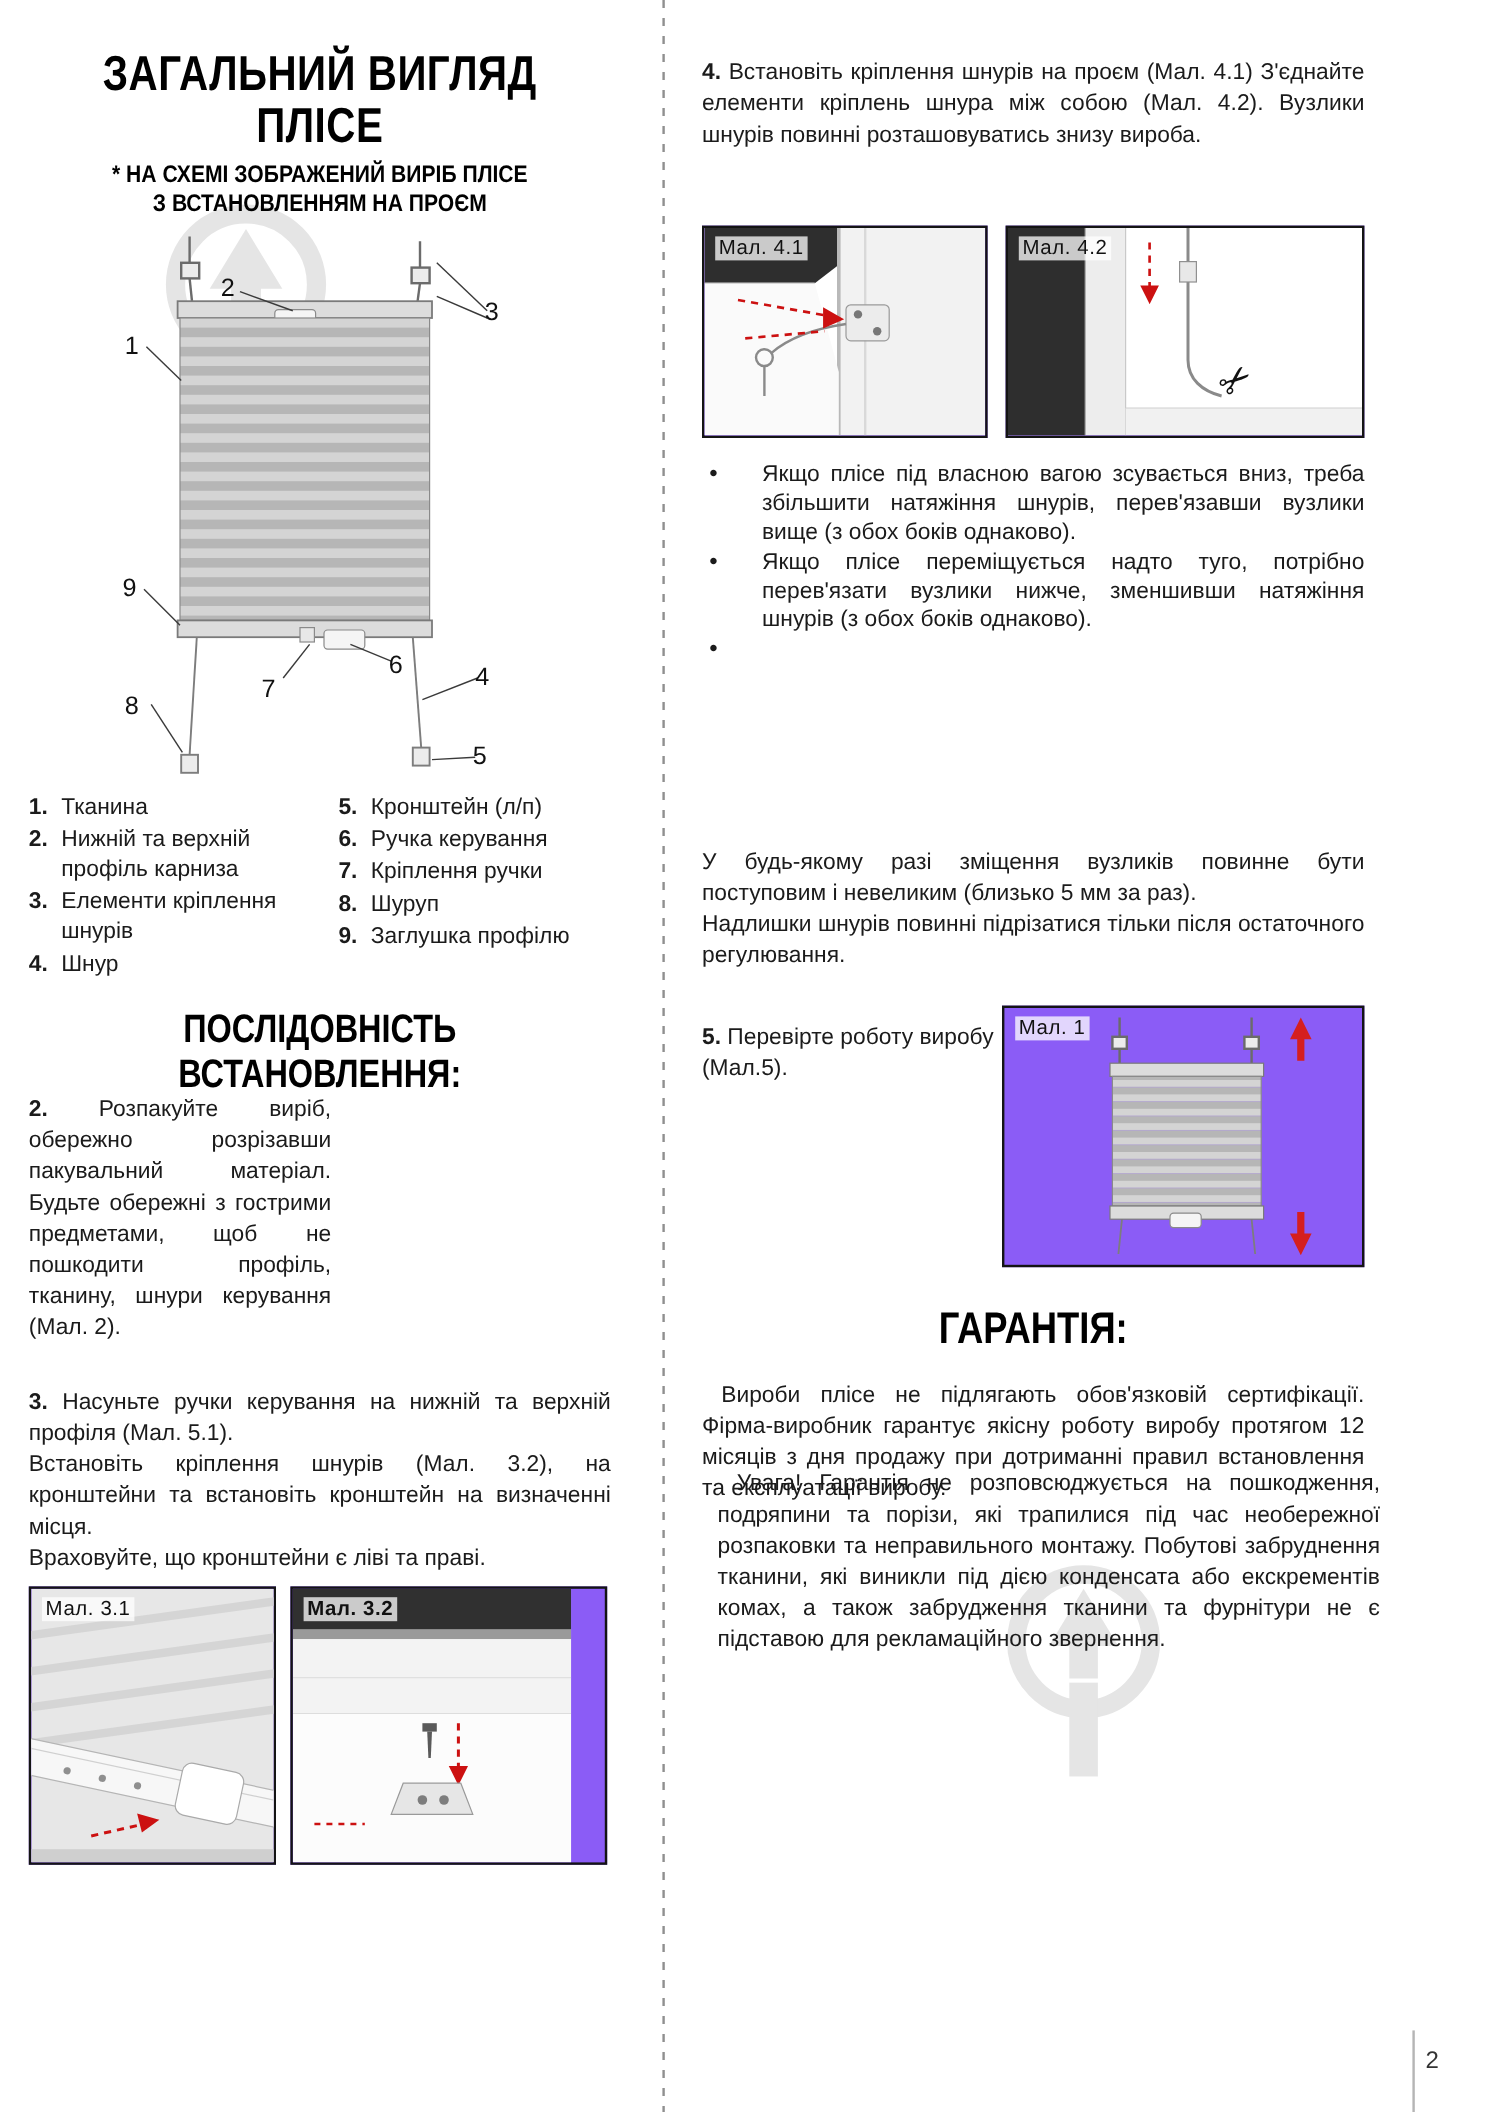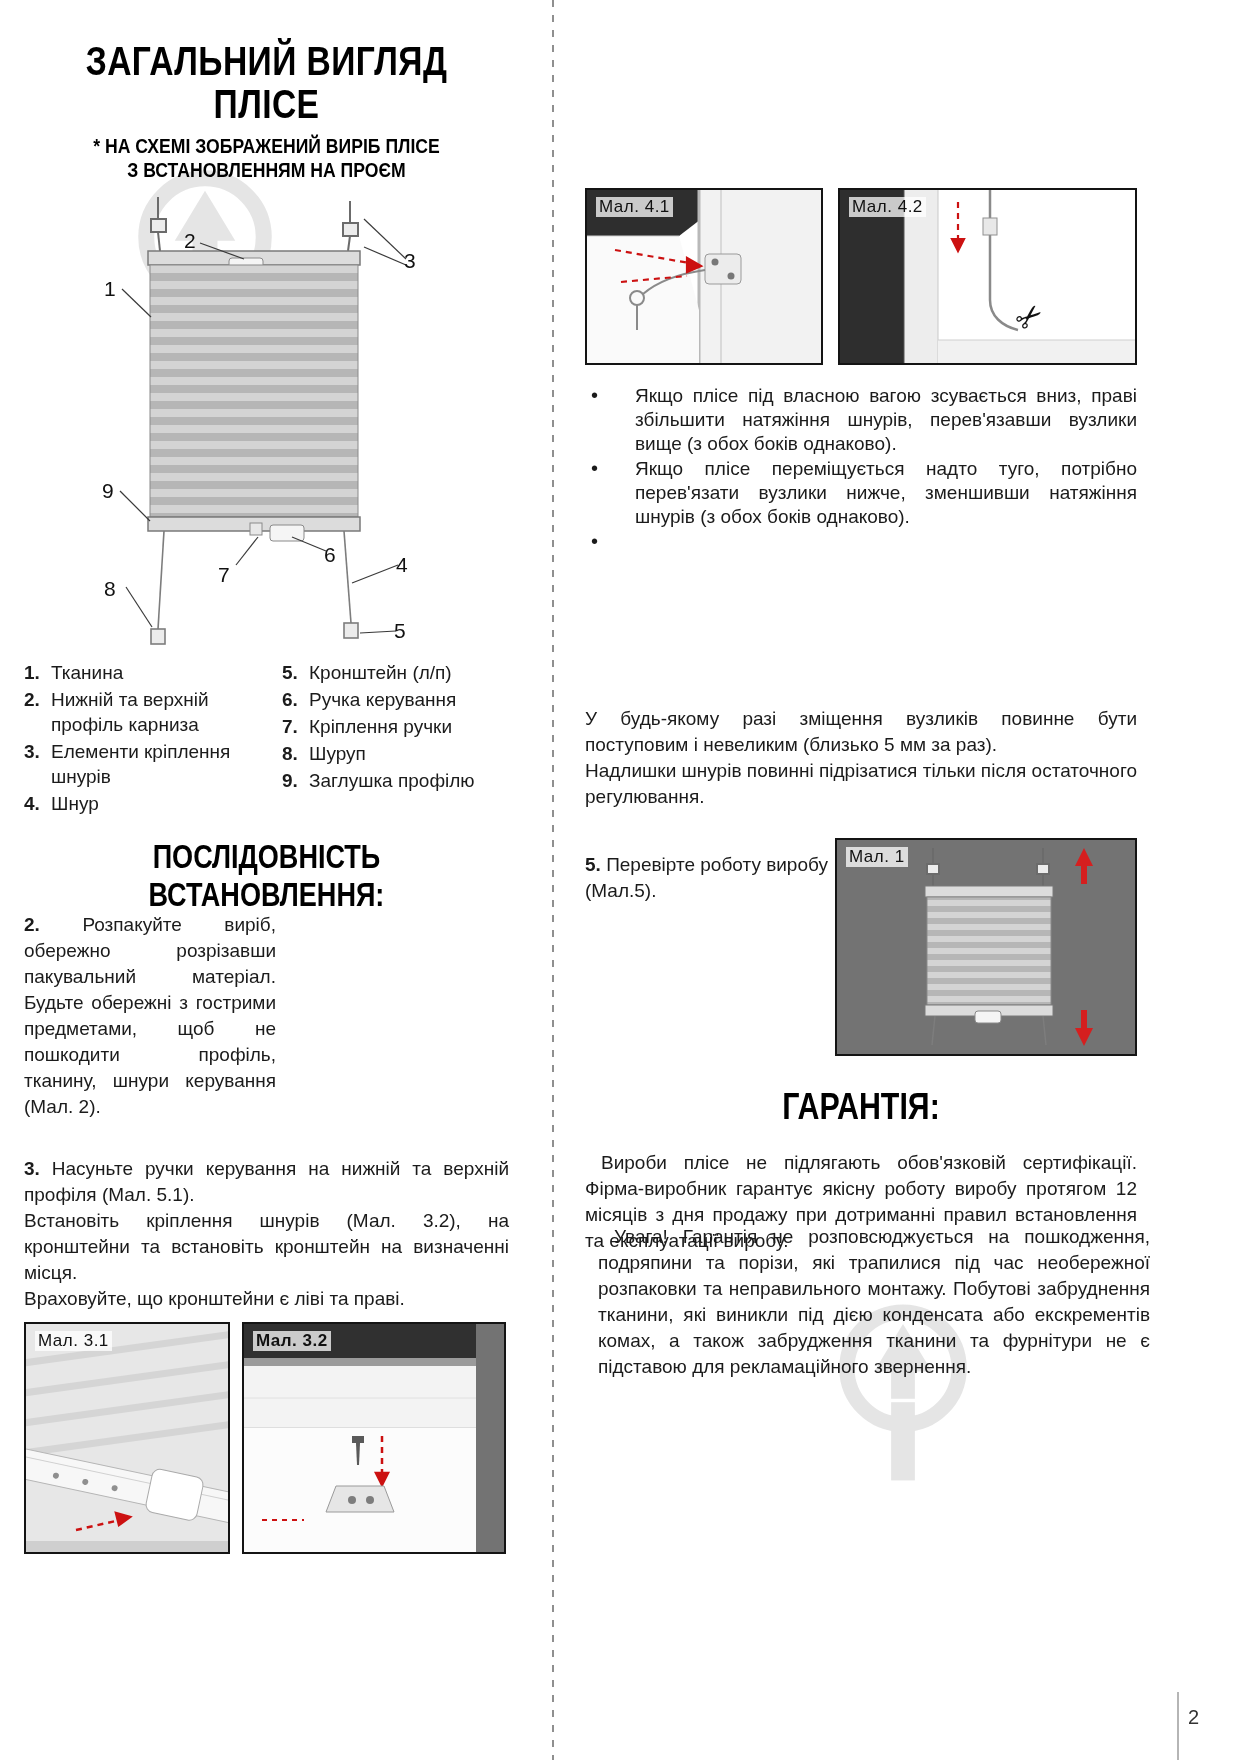--- a/index.html
+++ b/index.html
@@ -37,21 +37,21 @@
 
   
   .legend { top:660px; display:flex; }
   .legend ul { list-style:none; }
   .legend li { position:relative; padding-left:27px; font-size:19px; line-height:25px; margin-bottom:2px; }
   .legend .num { position:absolute; left:0; font-weight:700; }
   .legend-c1 { width:258px; }
   .legend-c2 { width:227px; }
 
   
-  .figbox { position:relative; border:2px solid #141414; background:#737373; overflow:hidden; }
+  .figbox { position:relative; border:2px solid #141414; background:#8b5cf6; overflow:hidden; }
   .figbox svg { display:block; }
   .figlabel { position:absolute; top:7px; left:9px; font-size:17px; letter-spacing:.5px;
     color:#111; background:rgba(255,255,255,.75); padding:0 3px; z-index:2; }
 
   .step2 { top:912px; height:240px; }
   .step2-text { width:252px; }
   .fig2 { position:absolute; right:3px; top:4px; width:230px; height:198px; }
 
   .step3 { top:1156px; }
   .figs3 { top:1322px; display:flex; gap:12px; }
@@ -250,20 +250,21 @@
           <circle cx="108" cy="176" r="4" fill="#7d7d7d"></circle>
           <circle cx="126" cy="176" r="4" fill="#7d7d7d"></circle>
           <line x1="18" y1="196" x2="60" y2="196" stroke="#cc1111" stroke-width="2" stroke-dasharray="5 5"></line>
         </svg>
       </div>
     </div>
   </section>
 
   <section class="col col-right">
 
+    <p class="blk para step4"><b>4.</b> <span>Встановіть кріплення шнурів на проєм (Мал. 4.1) З'єднайте елементи кріплень шнура між собою (Мал. 4.2). Вузлики шнурів повинні розташовуватись знизу вироба.</span></p>
 
     <div class="blk figs4">
       <div class="figbox fig41">
         <span class="figlabel">Мал. 4.1</span>
         <svg width="234" height="173" viewBox="0 0 234 173">
           <rect width="234" height="173" fill="#ffffff"></rect>
           <polygon points="0,0 118,0 118,26 92,46 0,46" fill="#2e2e2e"></polygon>
           <rect x="112" y="0" width="122" height="173" fill="#f2f2f2"></rect>
           <line x1="112" y1="0" x2="112" y2="173" stroke="#b9b9b9" stroke-width="3"></line>
           <line x1="134" y1="0" x2="134" y2="173" stroke="#d9d9d9" stroke-width="2"></line>
@@ -297,21 +298,21 @@
           <rect x="143" y="28" width="14" height="17" fill="#e8e8e8" stroke="#909090"></rect>
           <g stroke="#cc1111" stroke-width="2.2" fill="#cc1111">
             <line x1="118" y1="12" x2="118" y2="50" stroke-dasharray="6 5"></line>
             <polygon points="118,61 112,49 124,49"></polygon>
           </g>
         </svg>
       </div>
     </div>
 
     <ul class="blk bullets">
-      <li><span class="bullet">•</span><span>Якщо плісе під власною вагою зсувається вниз, праві збільшити натяжіння шнурів, перев'язавши вузлики вище (з обох боків однаково).</span></li>
+      <li><span class="bullet">•</span><span>Якщо плісе під власною вагою зсувається вниз, треба збільшити натяжіння шнурів, перев'язавши вузлики вище (з обох боків однаково).</span></li>
       <li><span class="bullet">•</span><span>Якщо плісе переміщується надто туго, потрібно перев'язати вузлики нижче, зменшивши натяжіння шнурів (з обох боків однаково).</span></li>
       <li><span class="bullet">•</span></li>
     </ul>
 
     <div class="blk notes">
       <p>У будь-якому разі зміщення вузликів повинне бути поступовим і невеликим (близько 5 мм за раз).</p>
       <p>Надлишки шнурів повинні підрізатися тільки після остаточного регулювання.</p>
     </div>
 
     <div class="blk step5">

